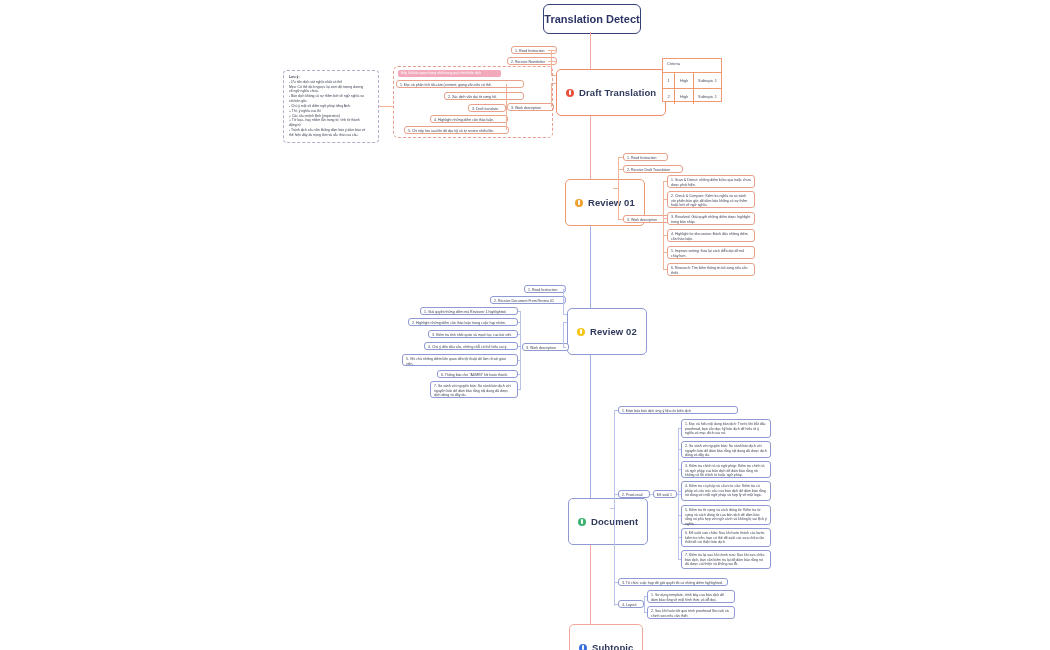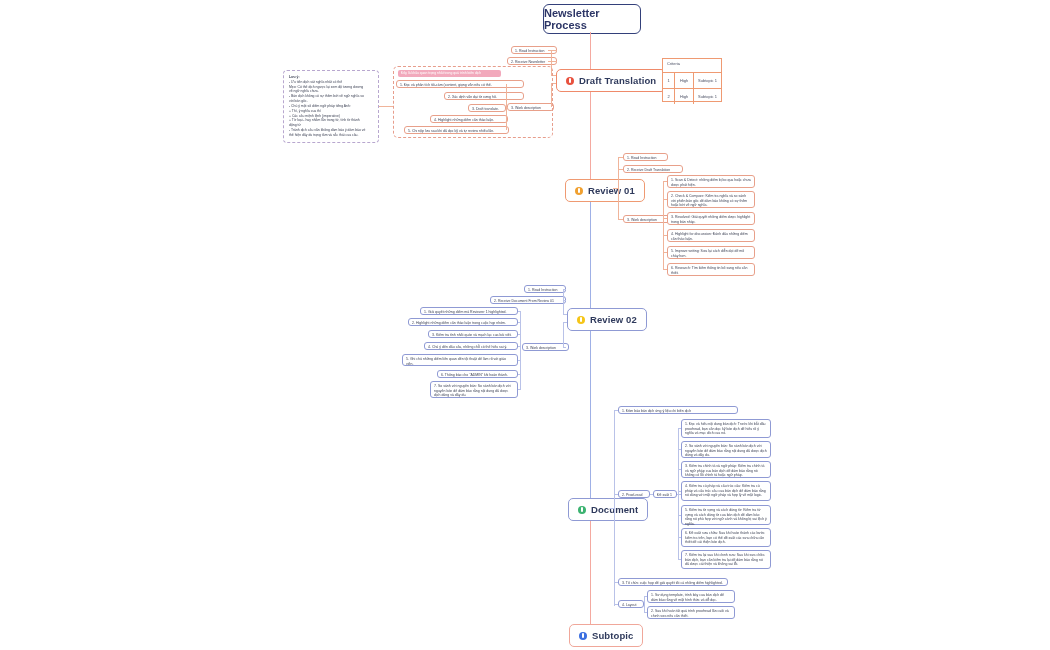--- a/index.html
+++ b/index.html
@@ -3,21 +3,21 @@
 <meta charset="utf-8">
 <style>
   html,body{margin:0;padding:0;background:#ffffff;}
   body{width:1050px;height:650px;position:relative;overflow:hidden;
        font-family:"Liberation Sans","DejaVu Sans",sans-serif;
        -webkit-font-smoothing:antialiased;}
   .canvas{position:absolute;inset:0;}
 
   
   .stage{display:flex;align-items:center;gap:5px;border-width:1.4px;border-style:solid;
-         border-radius:5px;padding:5px 9px;background:#fff;font-weight:bold;}
+         border-radius:5px;padding:17px 9px;background:#fff;font-weight:bold;}
   .stage .lbl{font-size:9.5px;letter-spacing:.1px;color:#2f3a5c;}
   .badge{width:8px;height:8px;border-radius:50%;flex:0 0 auto;position:relative;}
   .badge:after{content:"";position:absolute;left:3px;top:1.6px;width:1.6px;height:4.6px;
                background:#fff;border-radius:1px;}
 
   
   .title-box{position:absolute;left:543px;top:4px;width:96px;height:28px;border:1.6px solid #33407a;
              border-radius:6px;display:flex;align-items:center;justify-content:center;background:#fff;}
   .title-box .t{font-size:11px;font-weight:bold;color:#2c3566;}
 
@@ -51,21 +51,21 @@
   
   .note{position:absolute;box-sizing:border-box;border:1px dashed #b8a7cf;border-radius:4px;
         background:#fff;padding:4px 5px;font-size:3.4px;line-height:1.42;color:#3a3f52;}
 </style>
 </head>
 <body>
 
 <div class="canvas">
 
   <div class="title-box">
-    <span class="t">Newsletter Process</span>
+    <span class="t">Translation Detect</span>
   </div>
 
   <div class="spine" style="top:32px;height:47px;"></div>
   <div class="spine" style="top:88px;height:102px;"></div>
   <div class="spine blue" style="top:198px;height:120px;"></div>
   <div class="spine blue" style="top:326px;height:182px;"></div>
   <div class="spine" style="top:517px;height:117px;"></div>
 
   <div class="note" style="left:283px;top:70px;width:96px;height:73px;">
     <div style="font-weight:bold;">Lưu ý:</div>

